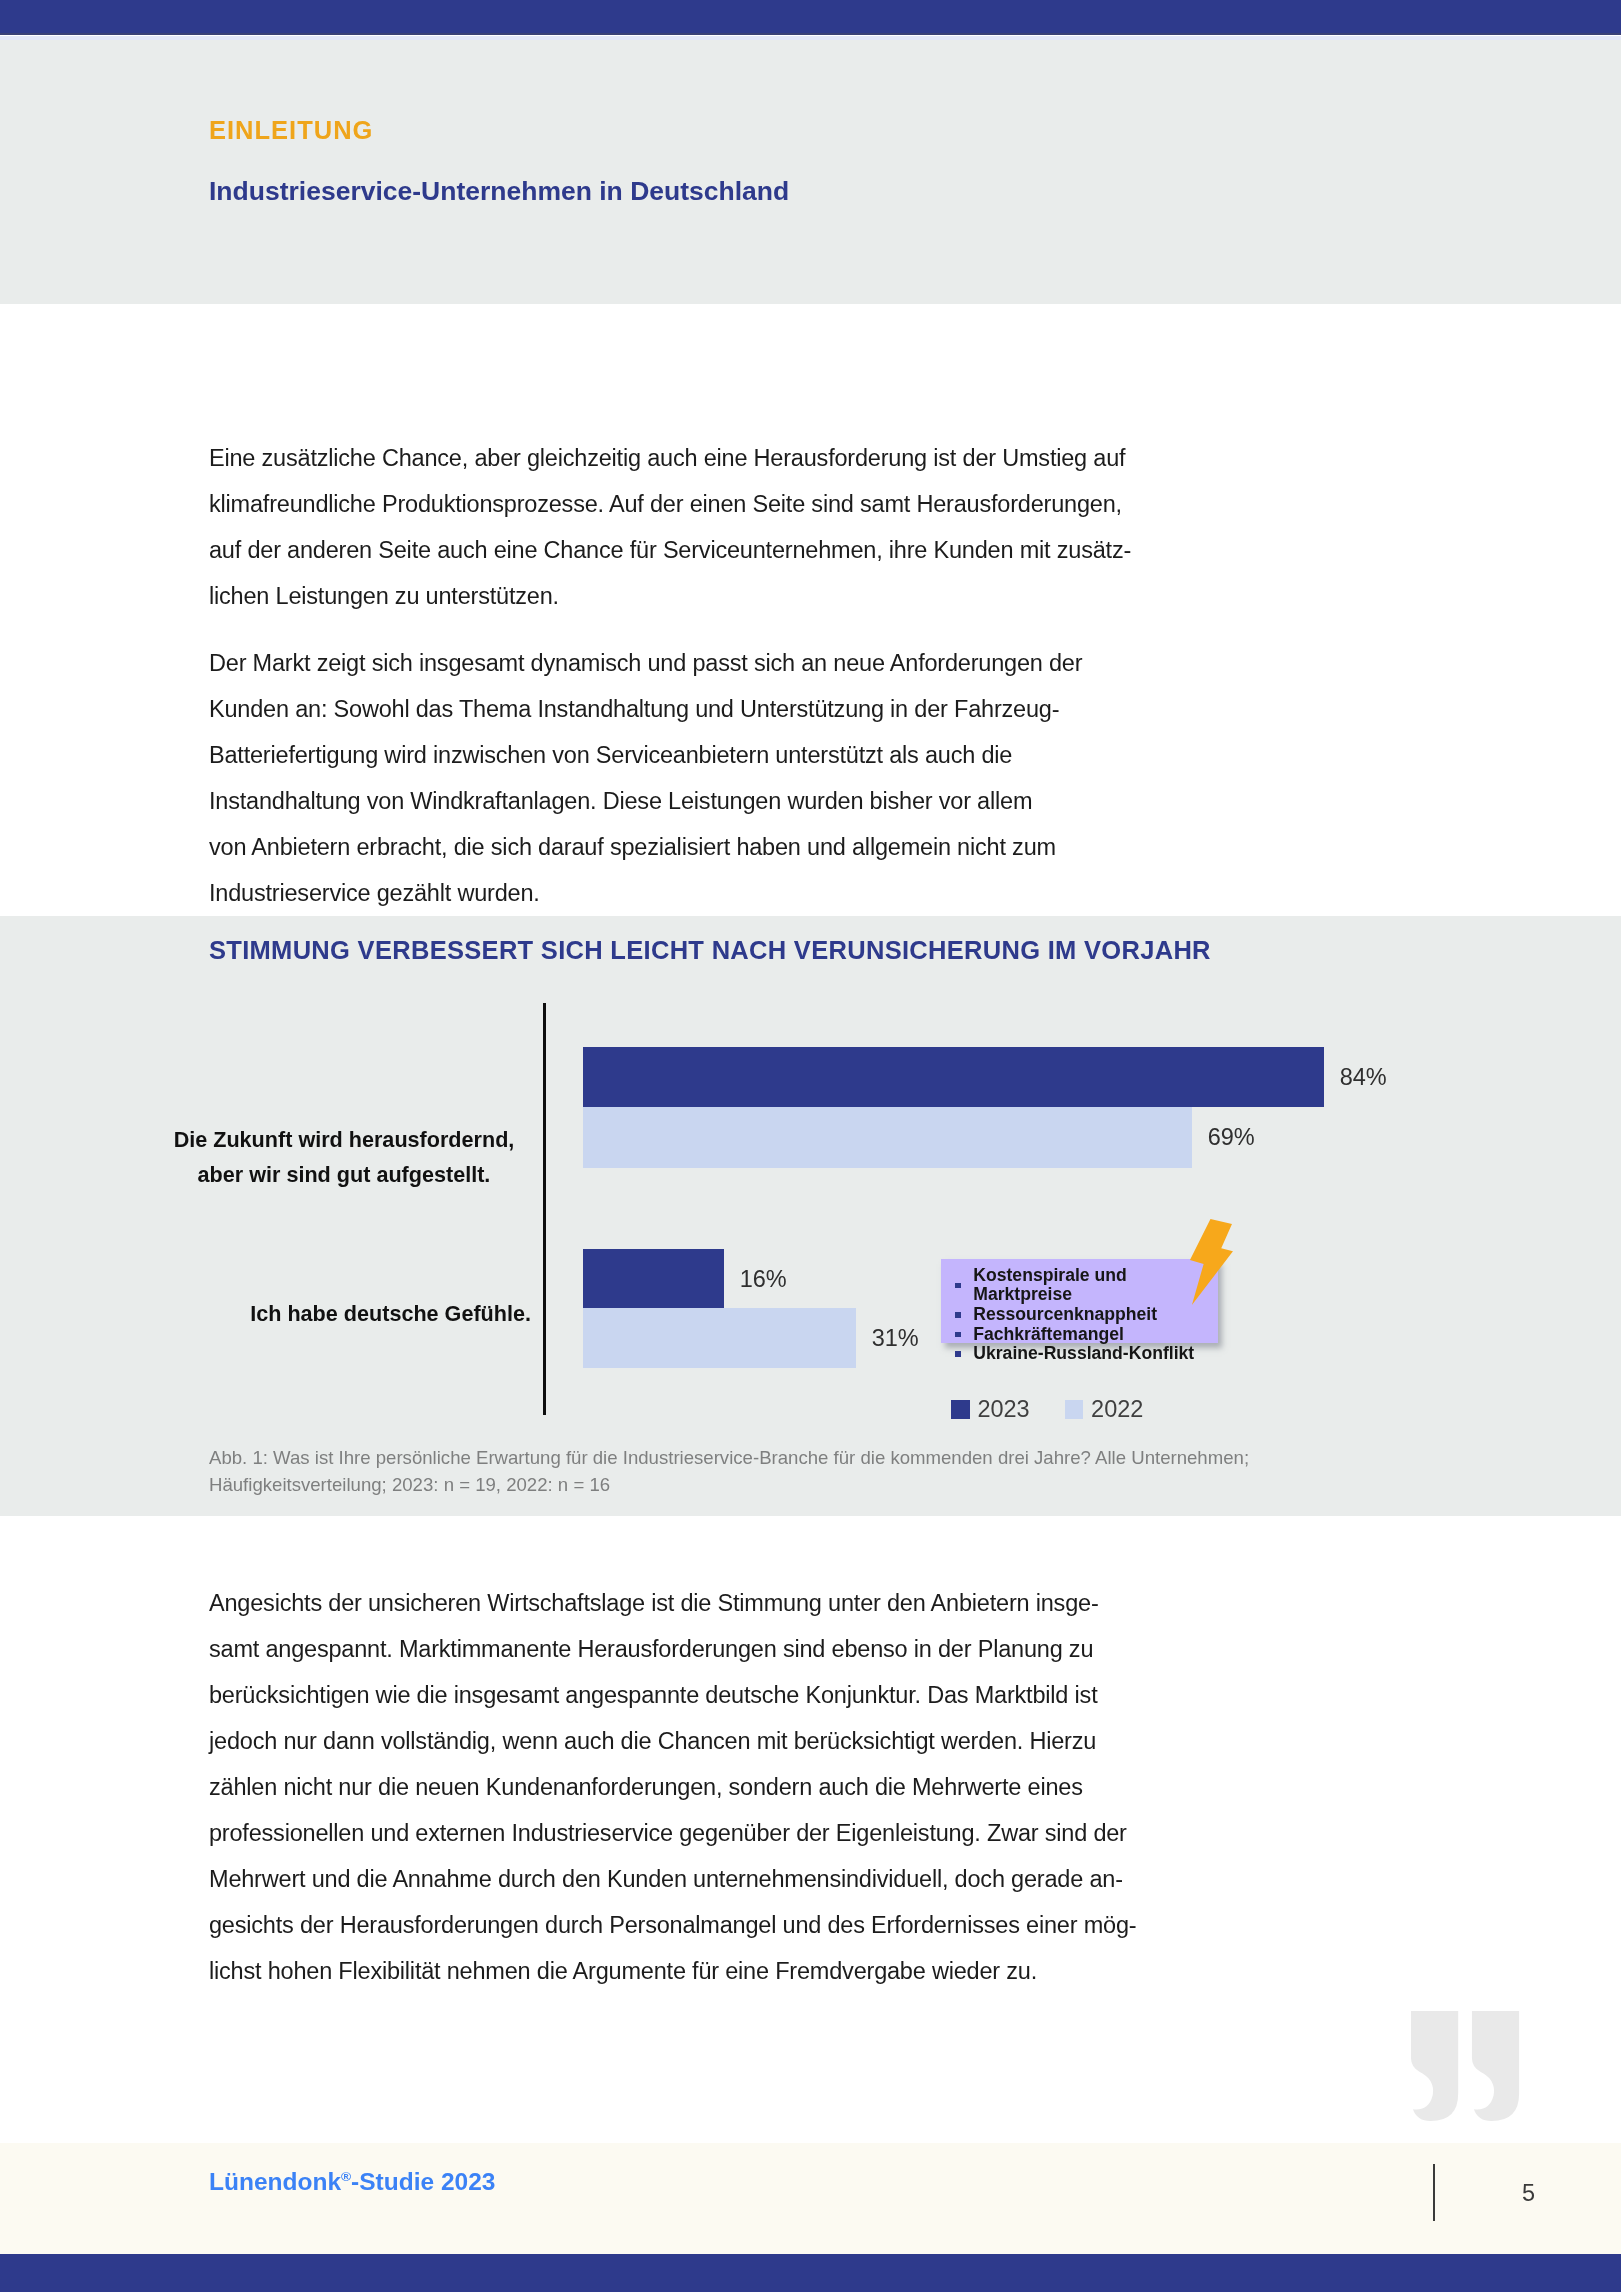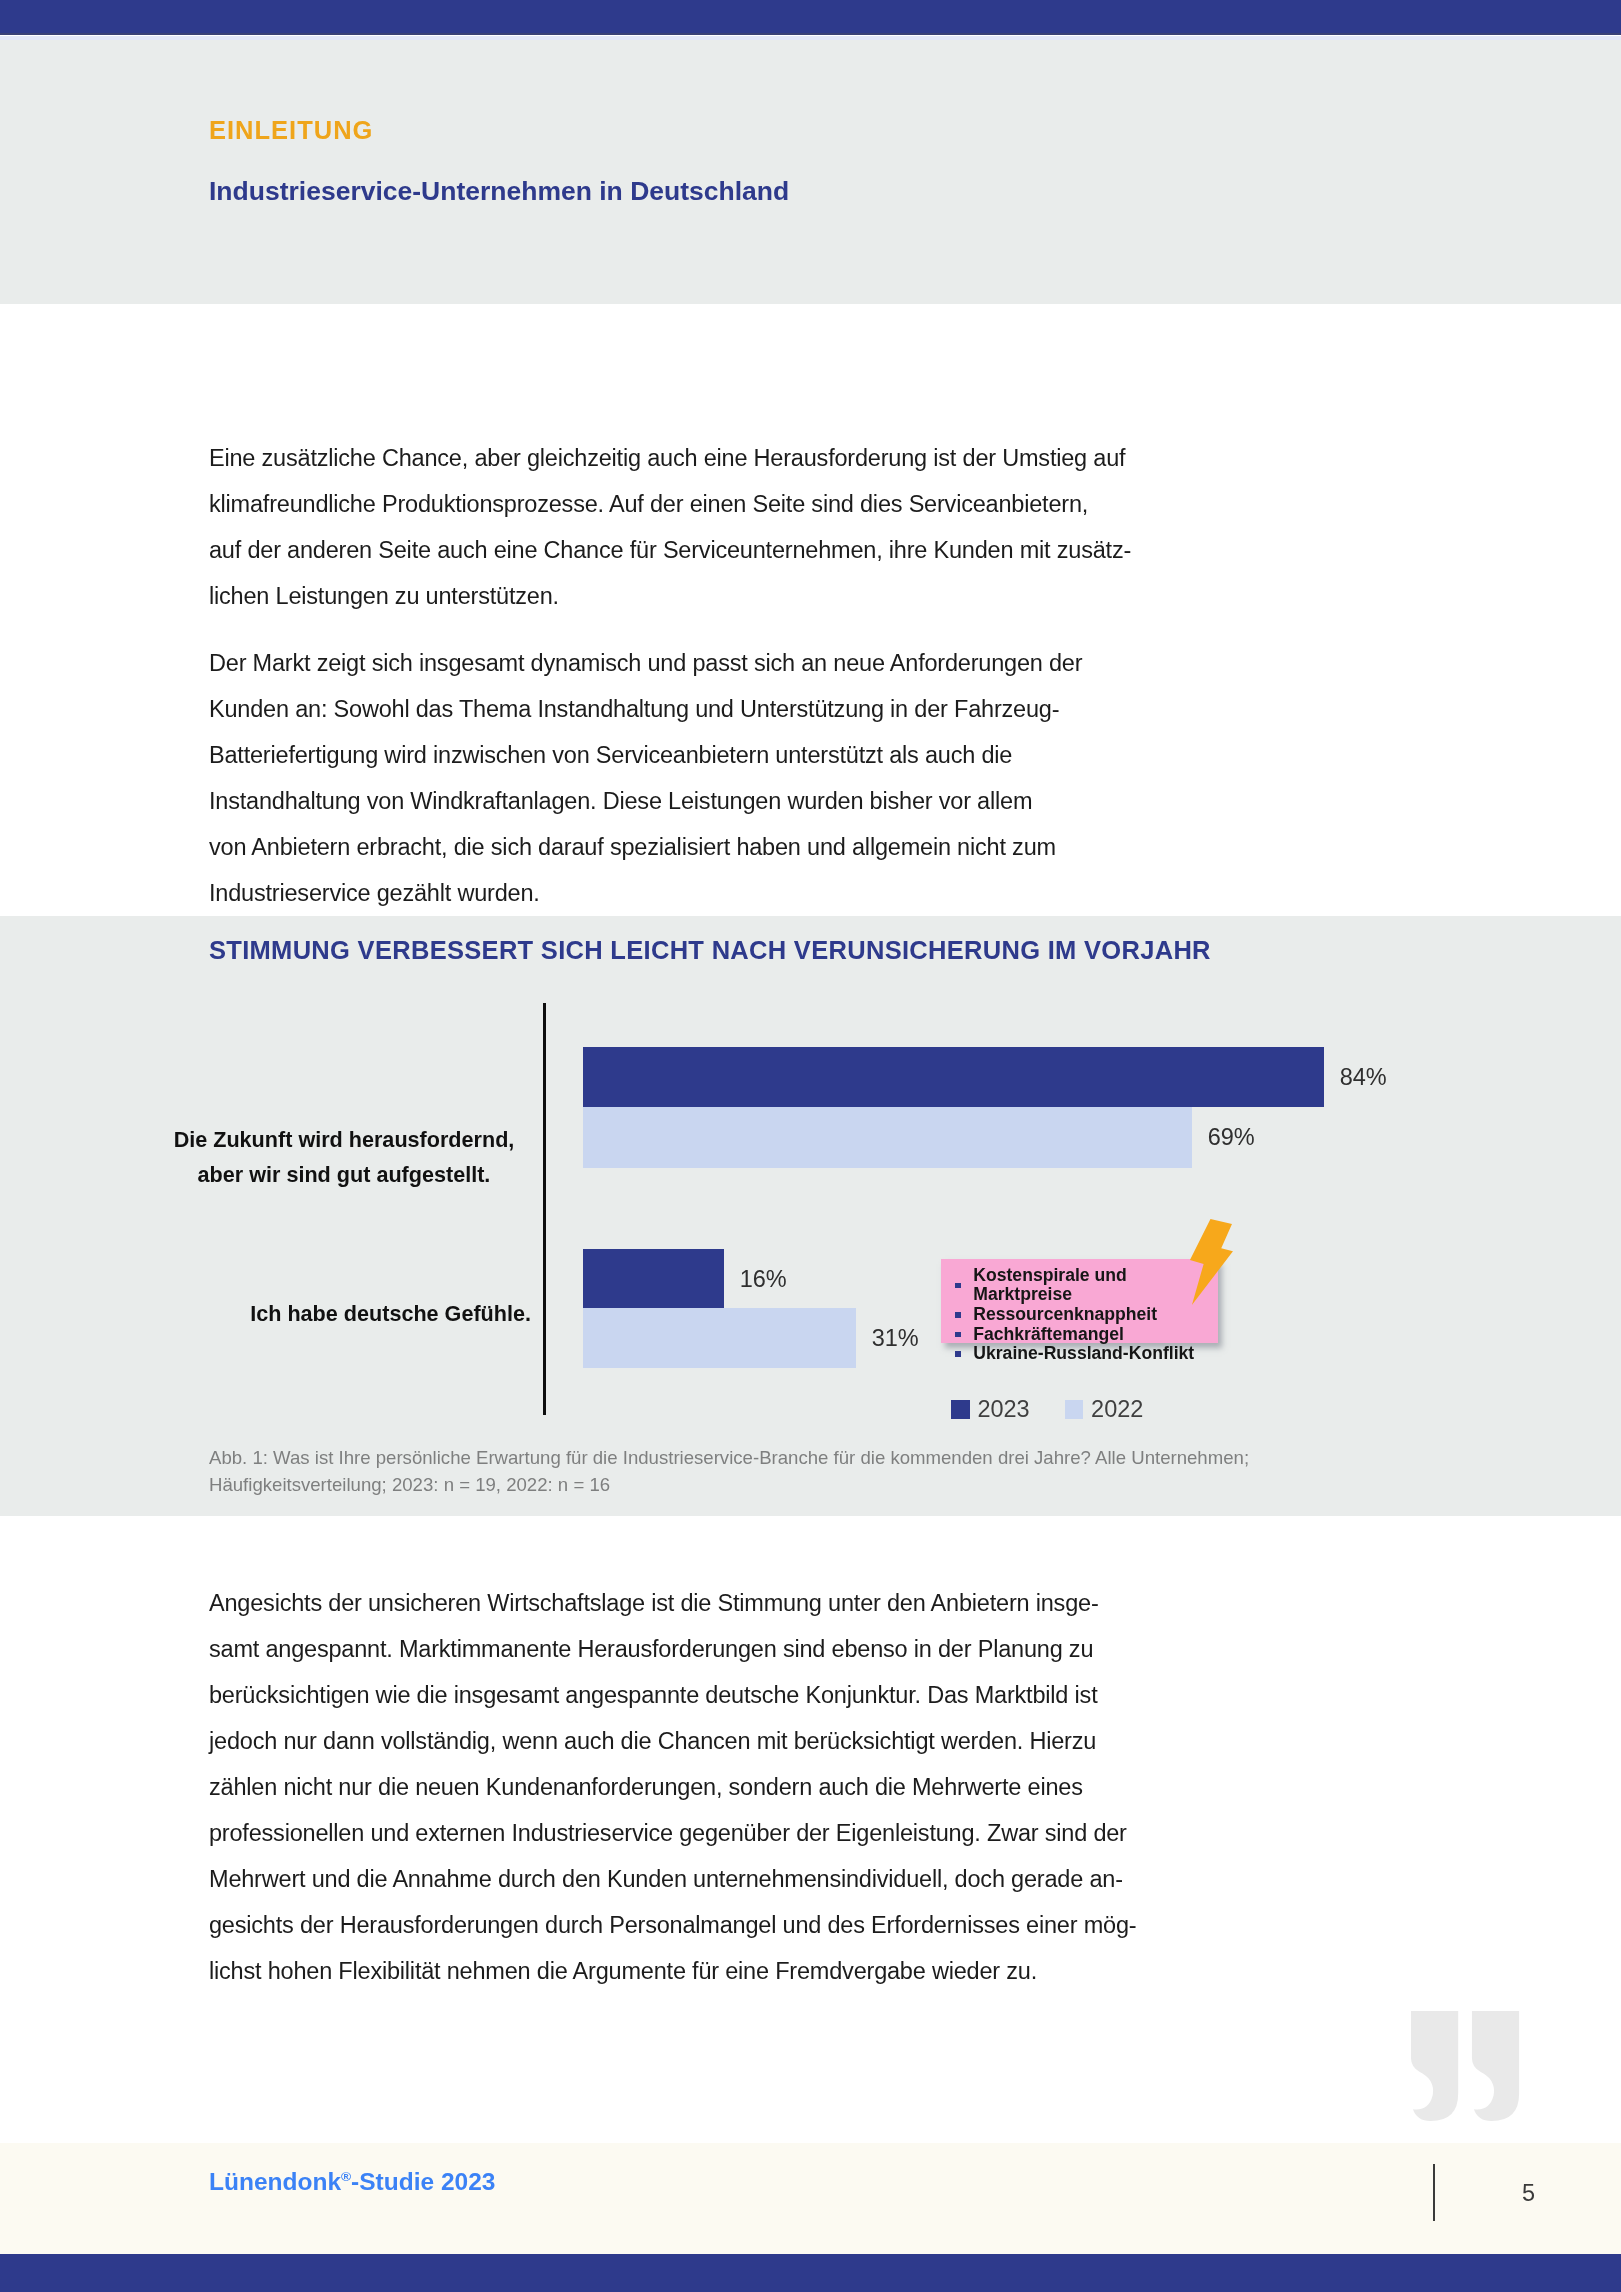--- a/index.html
+++ b/index.html
@@ -34,21 +34,21 @@
   .bar-row{position:absolute;left:546px;display:flex;align-items:center;padding-left:37px;}
   .bar{height:100%;}
   .bar-2023{background:#2e3a8c;}
   .bar-2022{background:#c9d6f0;}
   .bar-label{margin-left:15.7px;font-size:23.5px;color:#2f2f2f;}
   .row-1{top:1047px;height:60px;}
   .row-2{top:1107px;height:61px;}
   .row-3{top:1249px;height:60px;}
   .row-4{top:1308px;height:60px;}
 
-  .annotation-box{position:absolute;left:941px;top:1259px;width:277px;height:84px;background:#f9a8d4;
+  .annotation-box{position:absolute;left:941px;top:1259px;width:277px;height:84px;background:#c4b5fd;
                   box-shadow:3.9px 4.9px 5.9px rgba(110,115,128,0.5);padding:6.9px 0 0 13.7px;box-sizing:border-box;}
   .annotation-item{display:flex;align-items:center;line-height:19.6px;font-size:17.6px;font-weight:bold;color:#161616;}
   .sq-bullet{display:inline-block;width:5.9px;height:5.9px;background:#2e3a8c;margin-right:12.7px;flex:0 0 auto;}
   .lightning{position:absolute;left:1184px;top:1219px;width:51px;height:86px;z-index:3;}
 
   .legend{position:absolute;left:951px;top:1396px;display:flex;gap:35px;align-items:center;}
   .legend-item{display:flex;align-items:center;font-size:23.5px;color:#3f3f3f;}
   .legend-swatch{width:18.6px;height:18.6px;margin-right:7.8px;}
   .swatch-2023{background:#2e3a8c;}
   .swatch-2022{background:#c9d6f0;}
@@ -68,21 +68,21 @@
 <div class="page">
 
   <div class="top-bar"></div>
   <div class="top-accent"></div>
 
   <div class="header-band"></div>
   <div class="eyebrow">EINLEITUNG</div>
   <div class="page-title">Industrieservice-Unternehmen in Deutschland</div>
 
   <div class="para para-1">Eine zusätzliche Chance, aber gleichzeitig auch eine Herausforderung ist der Umstieg auf
-klimafreundliche Produktionsprozesse. Auf der einen Seite sind dies Serviceanbietern,
+klimafreundliche Produktionsprozesse. Auf der einen Seite sind samt Herausforderungen,
 auf der anderen Seite auch eine Chance für Serviceunternehmen, ihre Kunden mit zusätz-
 lichen Leistungen zu unterstützen.</div>
   <div class="para para-2">Der Markt zeigt sich insgesamt dynamisch und passt sich an neue Anforderungen der
 Kunden an: Sowohl das Thema Instandhaltung und Unterstützung in der Fahrzeug-
 Batteriefertigung wird inzwischen von Serviceanbietern unterstützt als auch die
 Instandhaltung von Windkraftanlagen. Diese Leistungen wurden bisher vor allem
 von Anbietern erbracht, die sich darauf spezialisiert haben und allgemein nicht zum
 Industrieservice gezählt wurden.</div>
 
   <div class="chart-band"></div>

